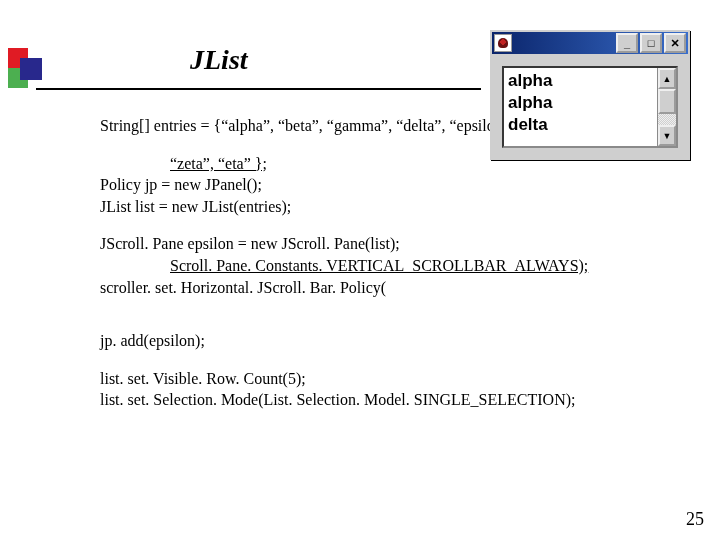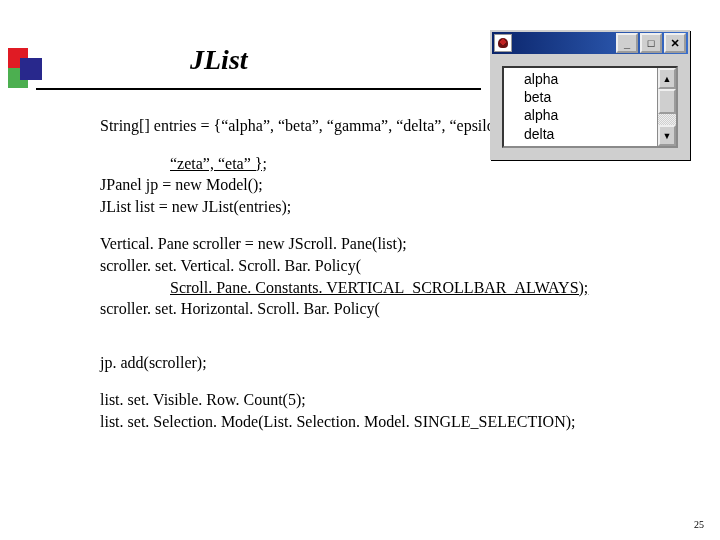--- a/index.html
+++ b/index.html
@@ -59,21 +59,21 @@
     line-height: 1.35;
   }
   .body p { margin: 0; }
   .indent { padding-left: 70px; text-decoration: underline; }
   .gap { height: 16px; }
 
   .pagenum {
     position: absolute;
     right: 16px;
     bottom: 10px;
-    font-size: 10px;
+    font-size: 18px;
   }
 
   
   .jwin {
     position: absolute;
     right: 30px;
     top: 30px;
     width: 200px;
     font-family: "MS Sans Serif", Tahoma, sans-serif;
     font-size: 13px;
@@ -117,26 +117,25 @@
   }
   .listbox {
     background: #fff;
     border: 2px inset #8a8a8a;
     display: flex;
     height: 78px;
   }
   .list-items {
     flex: 1;
     padding: 2px 4px;
-    font-weight: normal;
+    font-weight: bold;
     font-family: Arial, sans-serif;
-    font-size: 14px;
+    font-size: 17px;
     line-height: 1.3;
     overflow: hidden;
-    margin-left: 16px;
   }
   .list-items div { white-space: nowrap; }
   .vscroll {
     width: 18px;
     background: #cfcfcf;
     border-left: 1px solid #8a8a8a;
     display: flex;
     flex-direction: column;
   }
   .vscroll .arrow {
@@ -167,30 +166,29 @@
     <div class="cb-blue"></div>
   </div>
   <div class="title">JList</div>
   <div class="title-underline"></div>
 </div>
 
 <div class="body">
   <p>String[] entries = {“alpha”, “beta”, “gamma”, “delta”, “epsilon”,</p>
   <div class="gap"></div>
   <p class="indent">“zeta”, “eta” };</p>
-  <p>JPanel jp = new Model();</p>
+  <p>Policy jp = new JPanel();</p>
   <p>JList list = new JList(entries);</p>
   <div class="gap"></div>
-  <p>Vertical. Pane scroller = new JScroll. Pane(list);</p>
-  <p>scroller. set. Vertical. Scroll. Bar. Policy(</p>
+  <p>JScroll. Pane epsilon = new JScroll. Pane(list);</p>
   <p class="indent">Scroll. Pane. Constants. VERTICAL_SCROLLBAR_ALWAYS);</p>
-  <p>scroller. set. Horizontal. Scroll. Bar. Policy(</p>
-  <div class="gap"></div>
-  <div class="gap"></div>
-  <p>jp. add(scroller);</p>
+  <p>scroller. set. Horizontal. JScroll. Bar. Policy(</p>
+  <div class="gap"></div>
+  <div class="gap"></div>
+  <p>jp. add(epsilon);</p>
   <div class="gap"></div>
   <p>list. set. Visible. Row. Count(5);</p>
   <p>list. set. Selection. Mode(List. Selection. Model. SINGLE_SELECTION);</p>
 </div>
 
 <div class="pagenum">25</div>
 
 <div class="jwin">
   <div class="jwin-titlebar">
     <div class="jwin-icon">
@@ -198,21 +196,20 @@
       </div>
     <div class="jwin-spacer"></div>
     <div class="jwin-btn">_</div>
     <div class="jwin-btn">□</div>
     <div class="jwin-btn">✕</div>
   </div>
   <div class="jwin-body">
     <div class="listbox">
       <div class="list-items">
         <div>alpha</div>
-        <div>beta</div>
         <div>alpha</div>
         <div>delta</div>
       </div>
       <div class="vscroll">
         <div class="arrow">▲</div>
         <div class="track">
           <div class="thumb"></div>
         </div>
         <div class="arrow">▼</div>
       </div>

